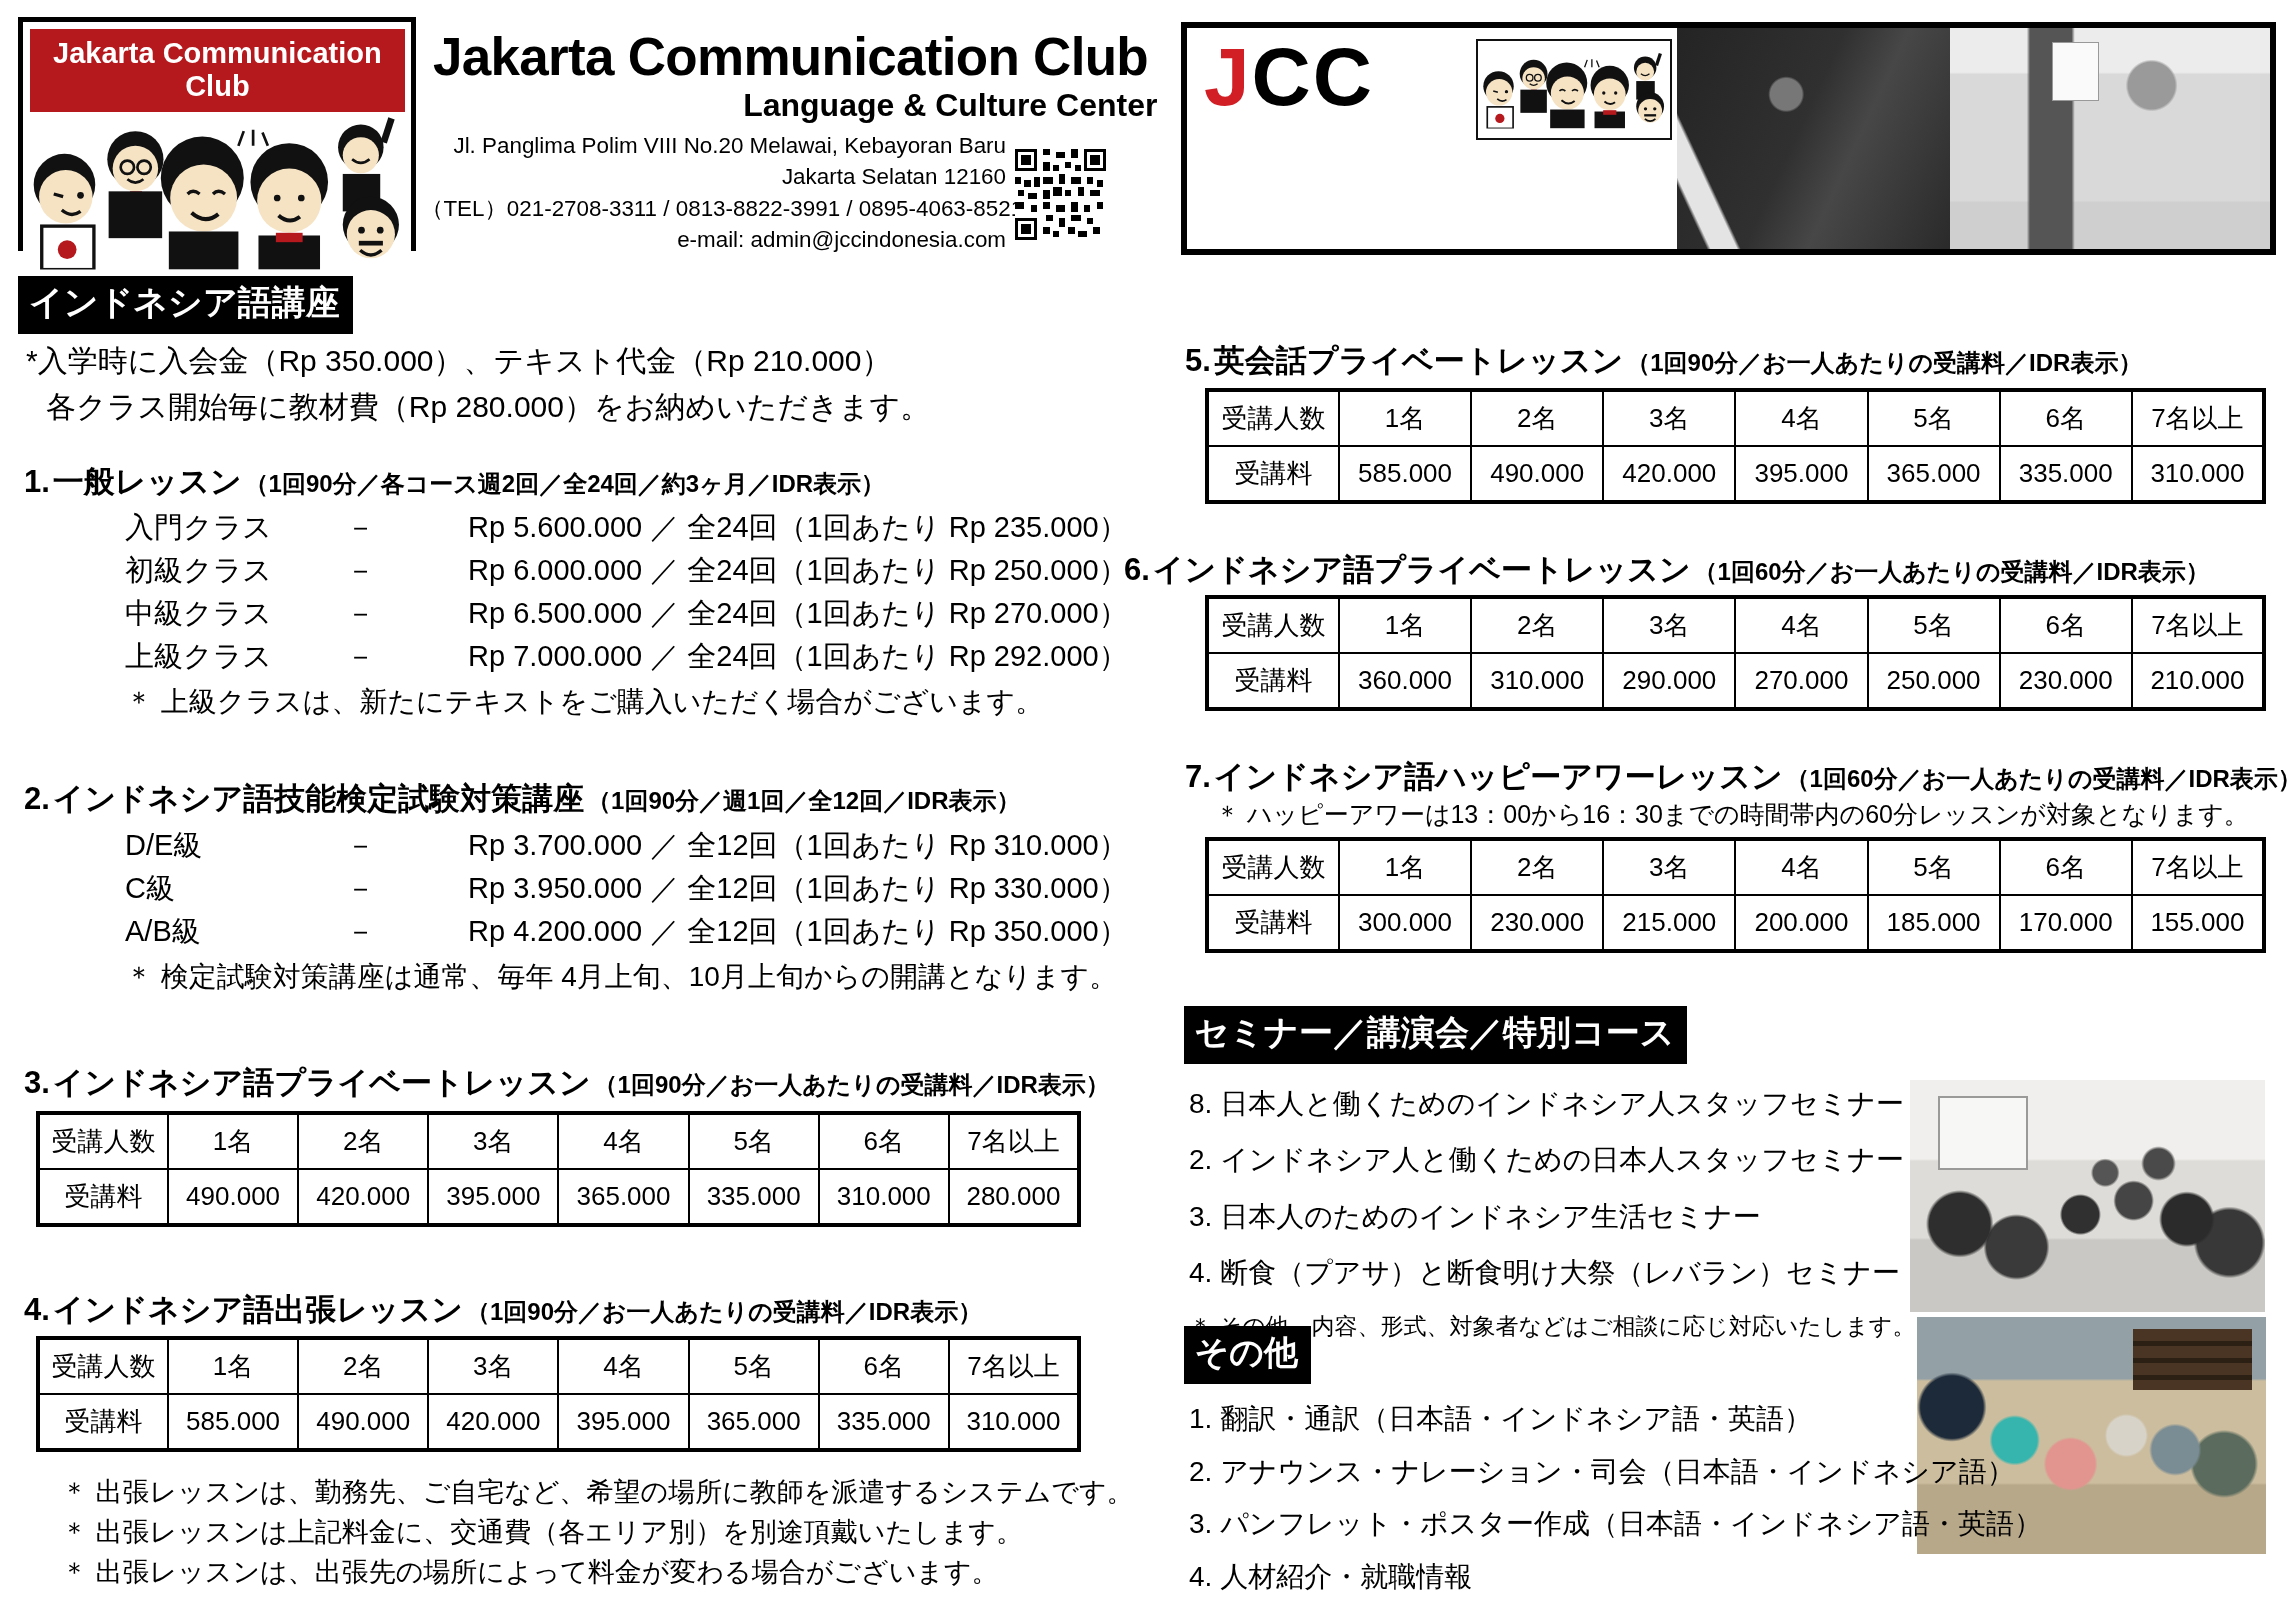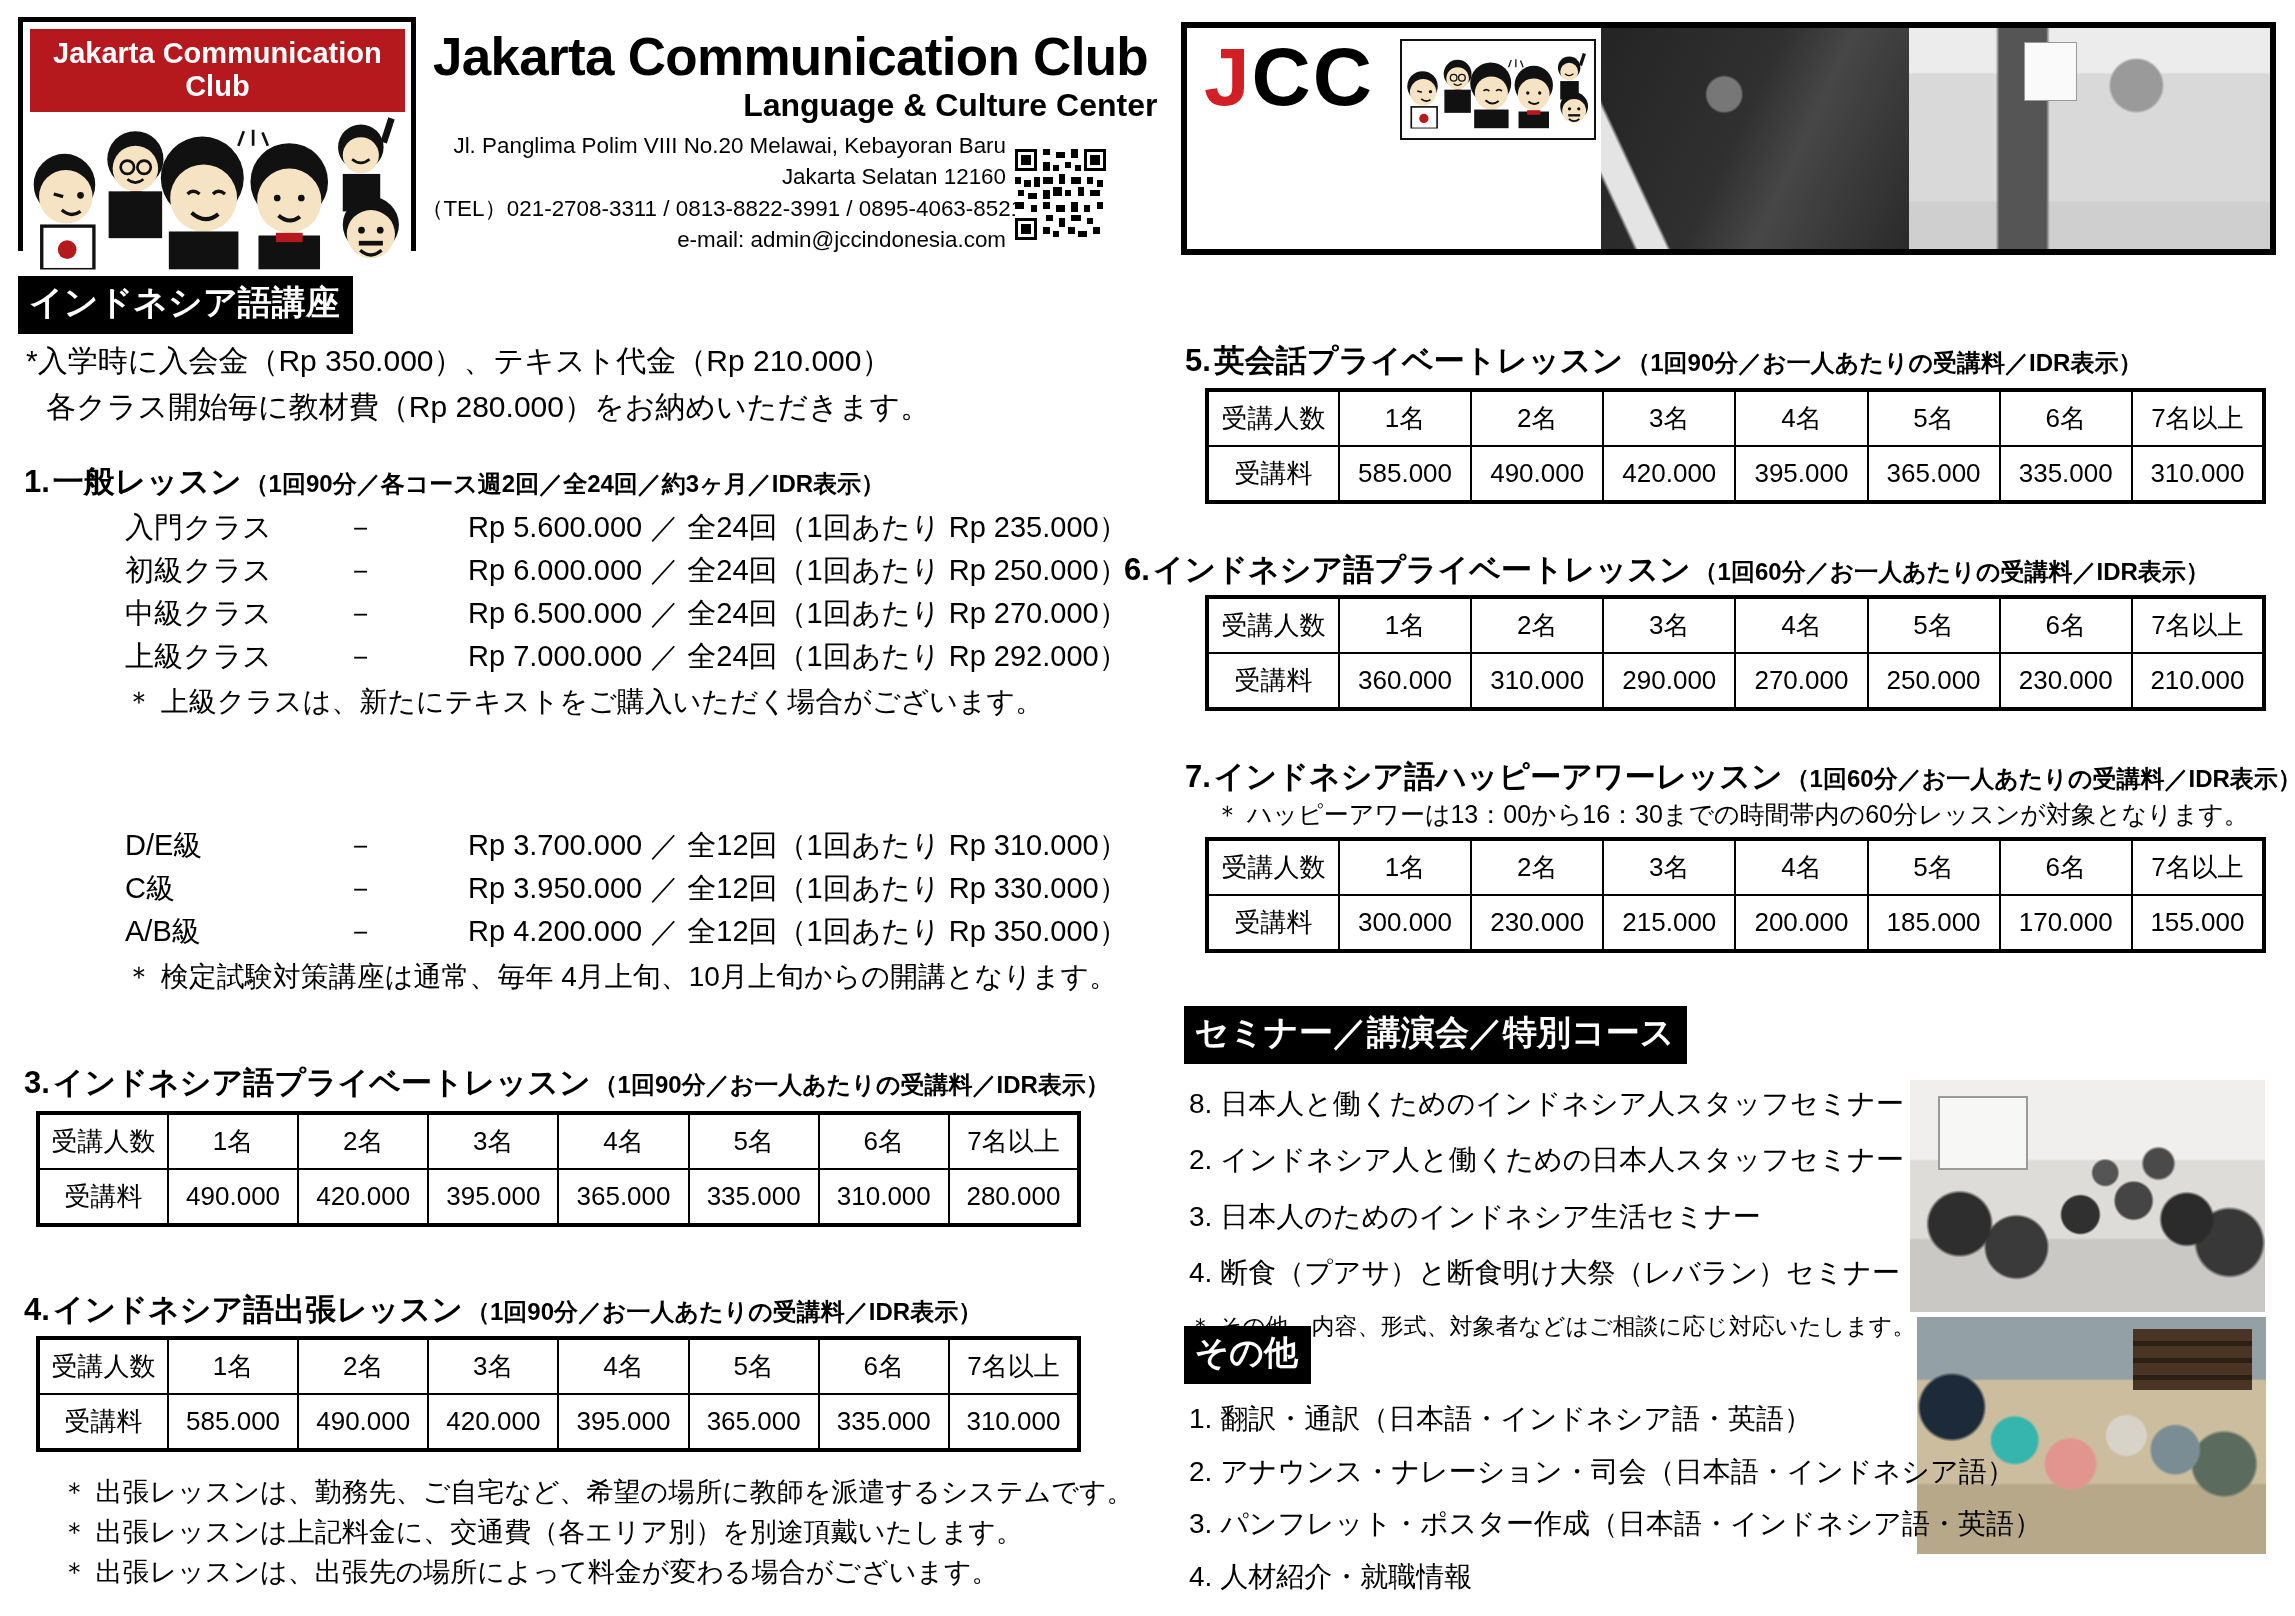--- a/index.html
+++ b/index.html
@@ -19,21 +19,21 @@
   .main-title { left:421px; top:26px; width:739px; text-align:center; font-weight:bold;
     font-size:53px; letter-spacing:-0.7px; white-space:nowrap; }
   .main-subtitle { left:421px; top:87px; width:739px; text-align:right; font-weight:bold;
     font-size:32px; padding-right:2.6px; box-sizing:border-box; }
   .addr-block { left:421px; top:130px; width:585px; text-align:right; font-size:22.4px;
     line-height:1.40; white-space:nowrap; }
   .qr { left:1015px; top:149px; width:91px; height:91px; }
 
   .jol-box { left:1181px; top:22.4px; width:1095px; height:233px; border:6.6px solid #000;
     box-sizing:border-box; background:#fff; display:flex; }
-  .jol-text { position:relative; width:414px; padding:13px 0 0 17px; box-sizing:border-box; }
+  .jol-text { position:relative; width:490px; padding:13px 0 0 17px; box-sizing:border-box; }
   .jol-line { font-size:82px; line-height:0.88; font-weight:800; letter-spacing:2px;
     font-family:"Liberation Sans", sans-serif; }
   .jol-red { color:#d21f26; }
   .jol-thumb { position:absolute; right:5.3px; top:10.5px; width:192px; height:97px;
     border:2px solid #111; background:#fff; }
   .jol-photos { flex:1; display:flex; }
   .photo-a { width:46%; height:100%;
     background:
       radial-gradient(circle at 40% 30%, #777 0 7%, rgba(0,0,0,0) 8%),
       linear-gradient(65deg, rgba(0,0,0,0) 0 8%, #e4e4e4 9% 16%, rgba(0,0,0,0) 17%),
@@ -276,20 +276,25 @@
       <span class="prc">Rp 6.500.000 ／ 全24回（1回あたり Rp 270.000）</span>
     </div>
     <div class="crow">
       <span class="lab">上級クラス</span>
       <span class="dsh">－</span>
       <span class="prc">Rp 7.000.000 ／ 全24回（1回あたり Rp 292.000）</span>
     </div>
   </div>
   <div class="abs note" style="left:125px; top:683px;">＊ 上級クラスは、新たにテキストをご購入いただく場合がございます。</div>
 
+  <div class="abs course-head" style="left:24px; top:778px;">
+    <span class="cnum">2.</span>
+    <span class="ctitle">インドネシア語技能検定試験対策講座</span>
+    <span class="csub">（1回90分／週1回／全12回／IDR表示）</span>
+  </div>
   <div class="abs" style="left:125px; top:824px;">
     <div class="crow">
       <span class="lab">D/E級</span>
       <span class="dsh">－</span>
       <span class="prc">Rp 3.700.000 ／ 全12回（1回あたり Rp 310.000）</span>
     </div>
     <div class="crow">
       <span class="lab">C級</span>
       <span class="dsh">－</span>
       <span class="prc">Rp 3.950.000 ／ 全12回（1回あたり Rp 330.000）</span>

